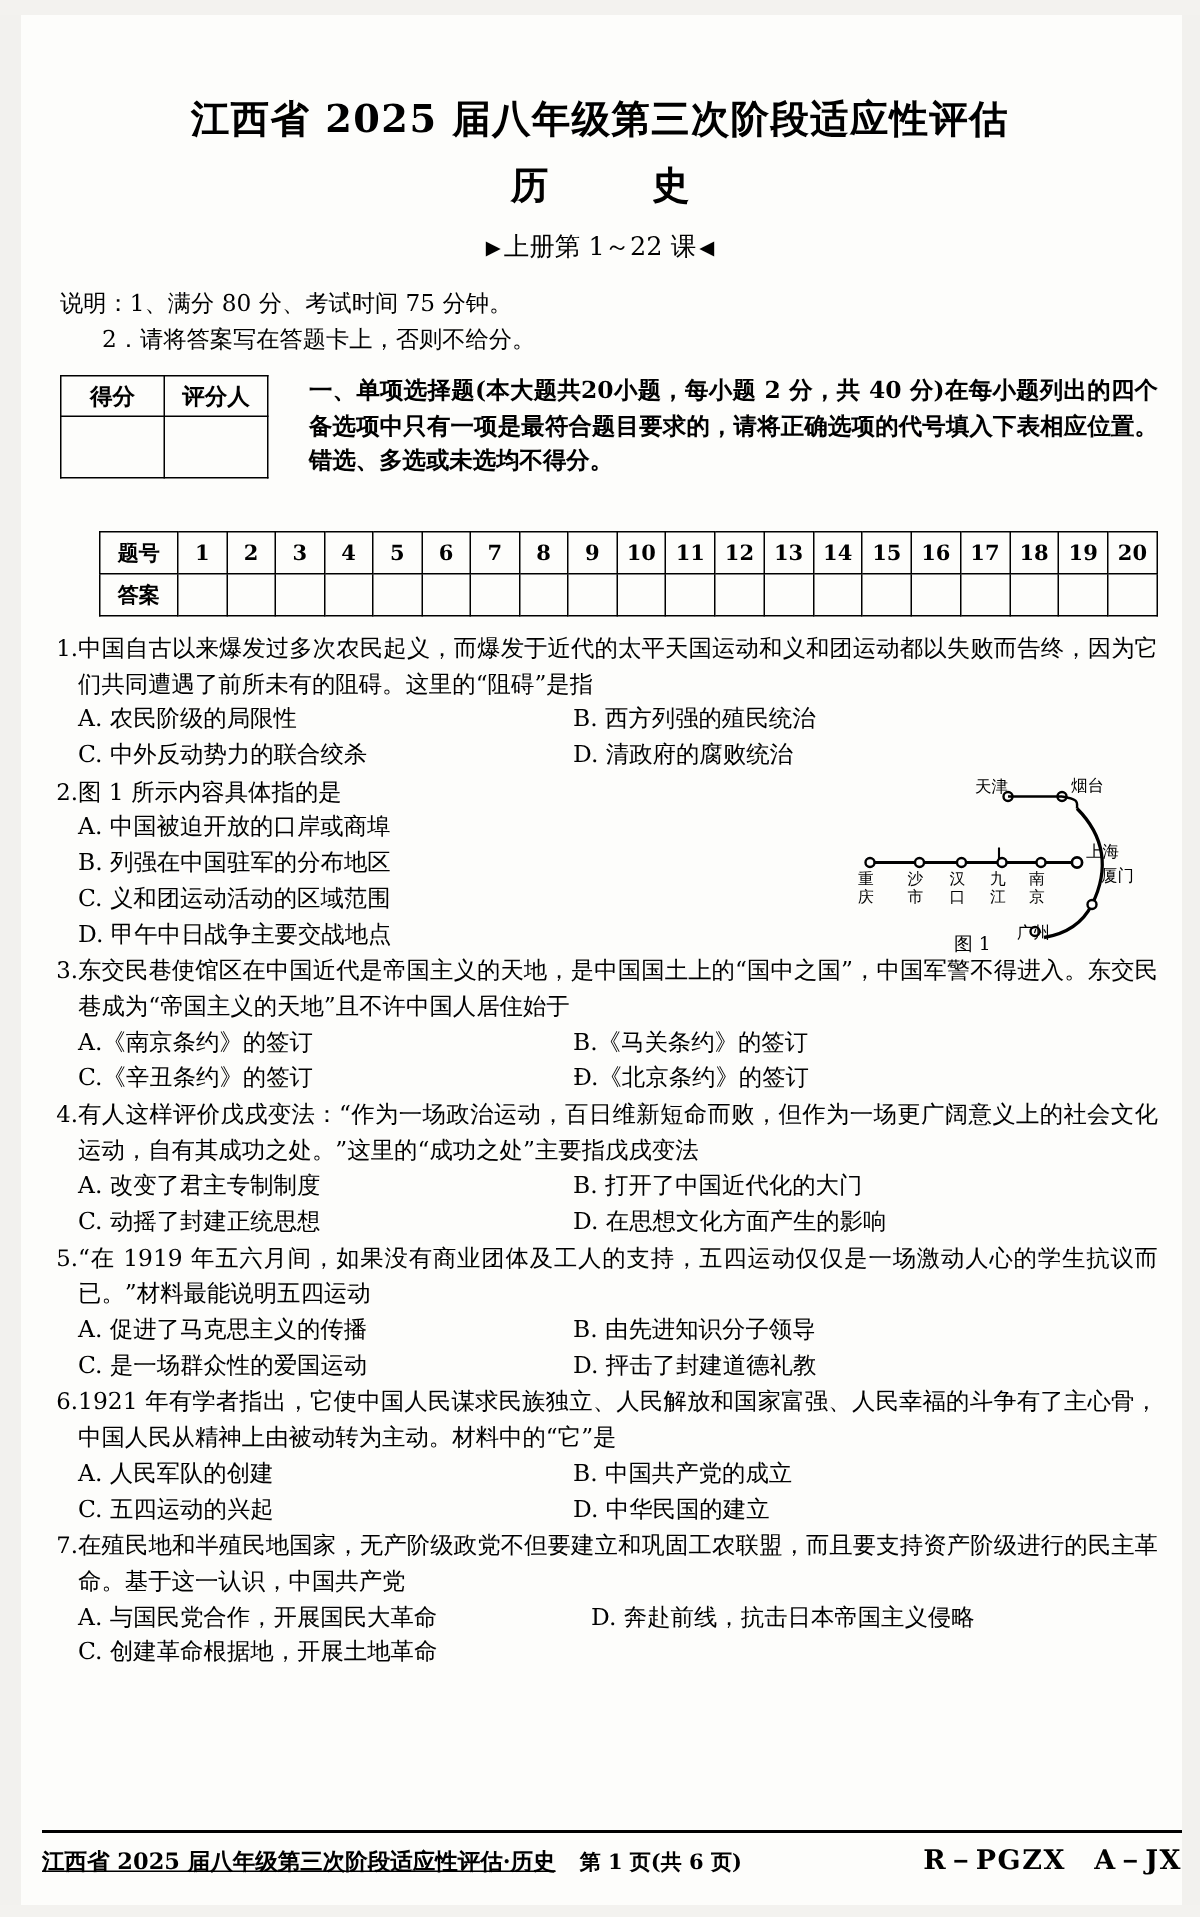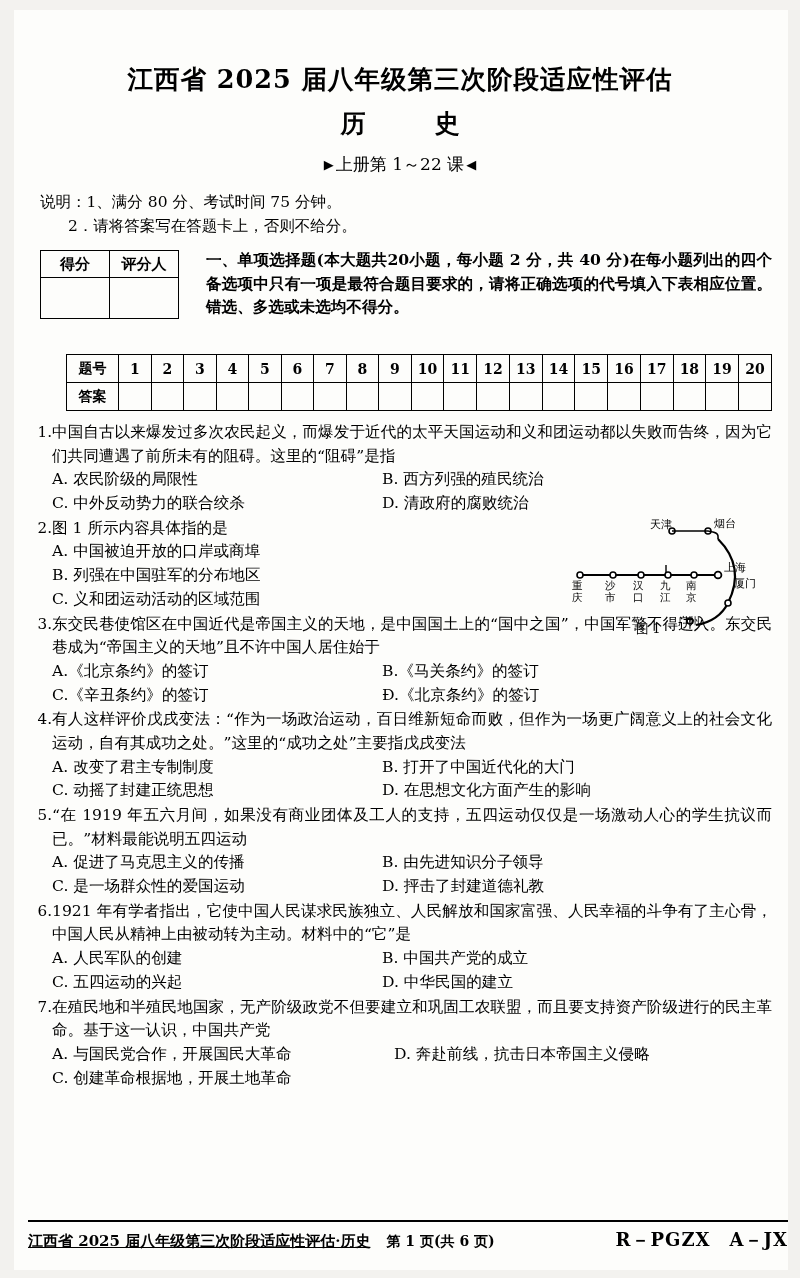--- a/index.html
+++ b/index.html
@@ -284,20 +284,21 @@
         </div>
       </div>
 
       <div class="q" style="position:relative;">
         <span class="q-num">2.</span>
         <div class="q-body">图 1 所示内容具体指的是</div>
         <div style="padding-left:24px;">
           <div class="opt">A. 中国被迫开放的口岸或商埠</div>
           <div class="opt">B. 列强在中国驻军的分布地区</div>
           <div class="opt">C. 义和团运动活动的区域范围</div>
+          <div class="opt">D. 甲午中日战争主要交战地点</div>
         </div>
 
         <div class="map-wrap">
           <svg width="200" height="120" viewBox="0 0 200 120">
 
             <path d="M150 22 C168 40, 172 62, 160 86 C153 100, 140 106, 128 108" fill="none" stroke="#000" stroke-width="2.2"></path>
 
             <path d="M12 58 L150 58" fill="none" stroke="#000" stroke-width="2"></path>
             <path d="M98 58 L98 48" fill="none" stroke="#000" stroke-width="1.4"></path>
 
@@ -331,21 +332,21 @@
           </svg>
           <div class="map-cap">图 1</div>
         </div>
       </div>
 
       <div class="q">
         <span class="q-num">3.</span>
         <div class="q-body">东交民巷使馆区在中国近代是帝国主义的天地，是中国国土上的“国中之国”，中国军警不得进入。东交民巷成为“帝国主义的天地”且不许中国人居住始于</div>
         <div class="opts">
           <div class="opt-col">
-            <div class="opt">A.《北京条约》的签订</div>
+            <div class="opt">A.《南京条约》的签订</div>
             <div class="opt">C.《辛丑条约》的签订</div>
           </div>
           <div class="opt-col">
             <div class="opt">B.《马关条约》的签订</div>
             <div class="opt">Ð.《北京条约》的签订</div>
           </div>
         </div>
       </div>
 
       <div class="q">

